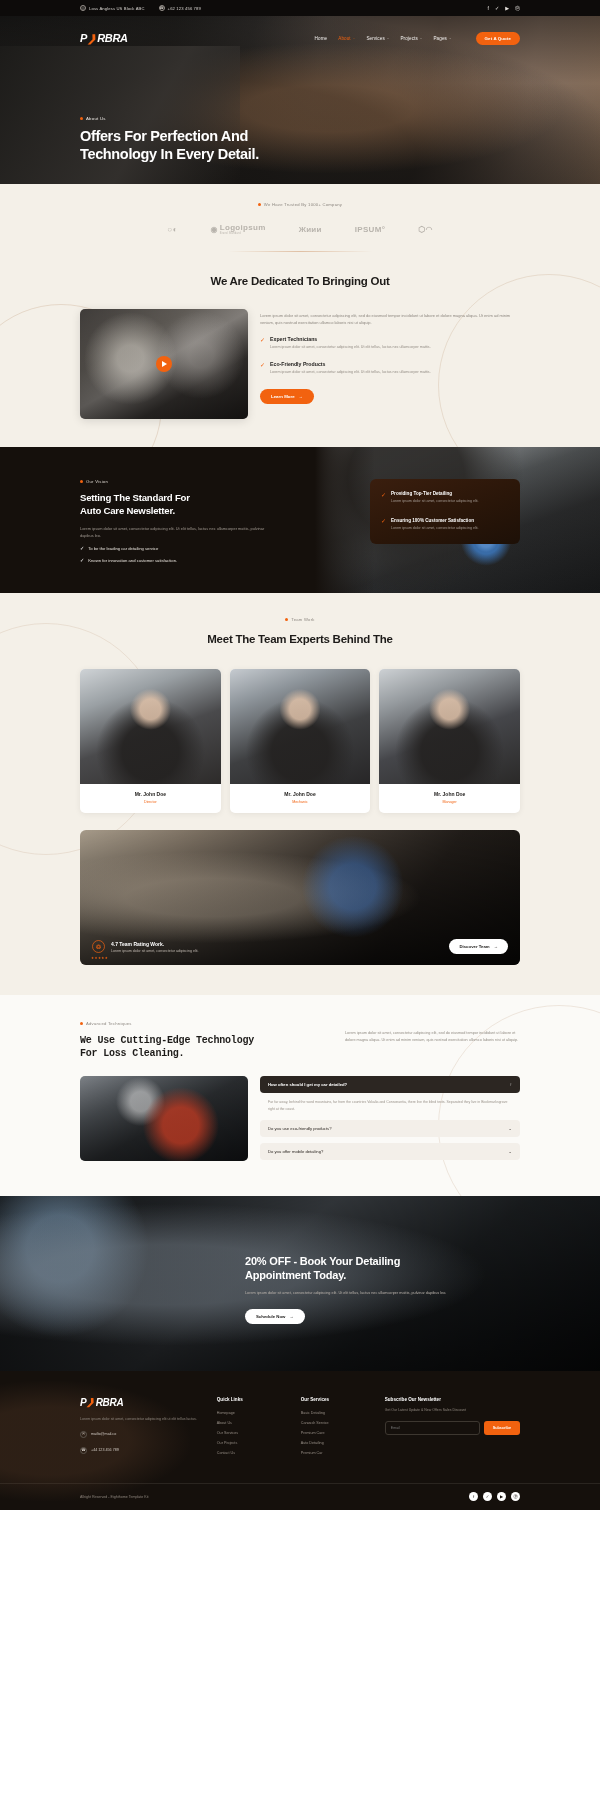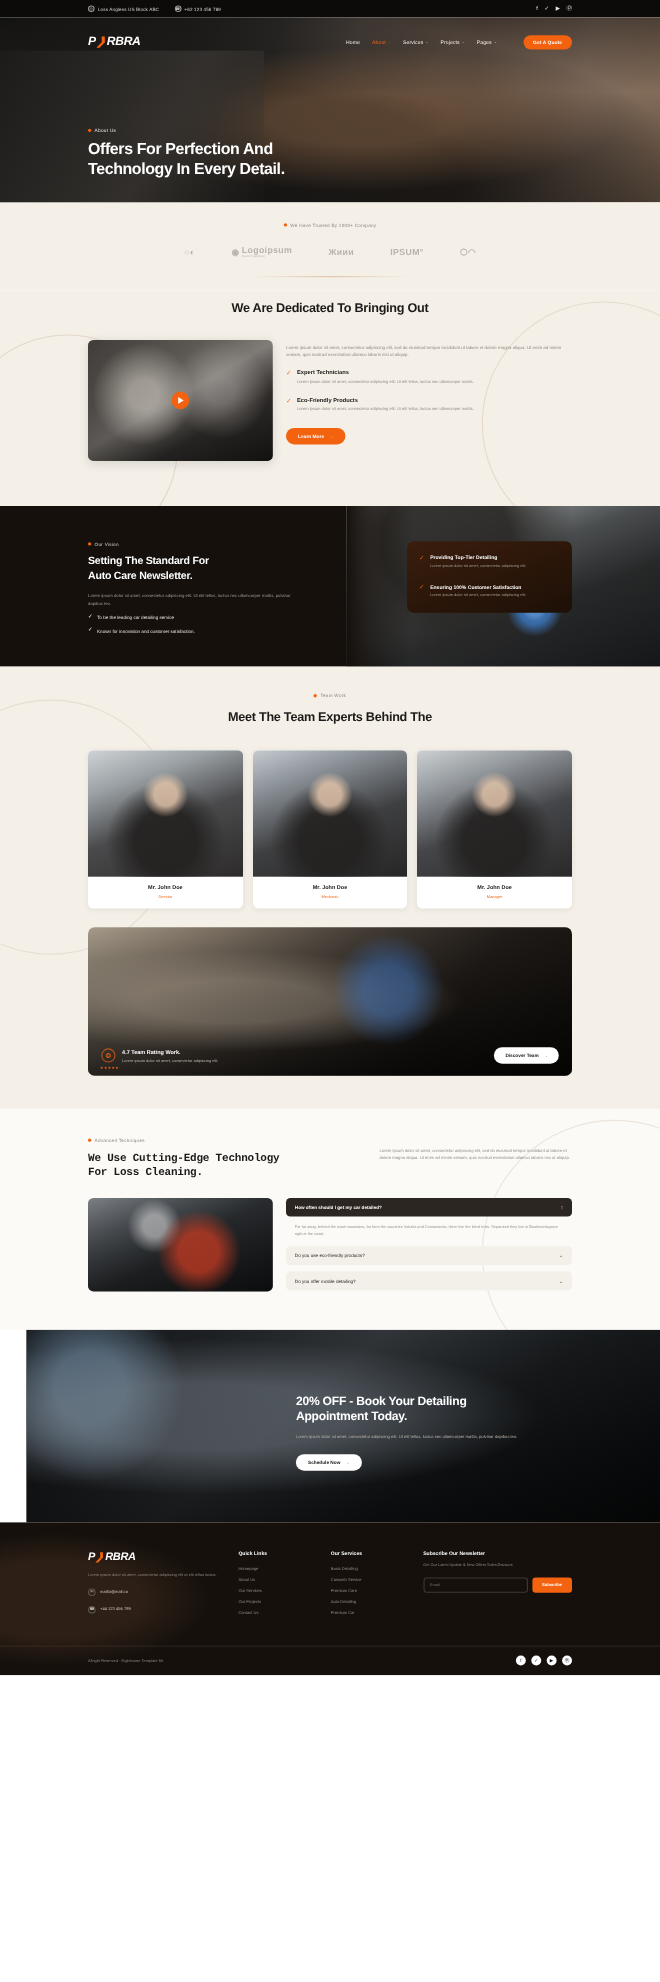--- a/index.html
+++ b/index.html
@@ -64,21 +64,21 @@
 
   
   .brands { background:#f4f0e8; padding:18px 0 12px; position:relative; overflow:hidden; }
   .brands .eyebrow { justify-content:center; color:#8d8780; font-size:4.2px; margin-bottom:16px; }
   .brand-row { display:flex; align-items:center; justify-content:center; gap:33px; opacity:.45; }
   .brand { font-size:8px; font-weight:700; color:#6f6a64; letter-spacing:.3px; display:flex; align-items:center; gap:2px; }
   .brand small { display:block; font-size:2.6px; font-weight:400; letter-spacing:.2px; }
   .brand-rule { width:145px; height:1px; margin:16px auto 0; background:linear-gradient(90deg,rgba(220,190,160,0),rgba(210,160,120,.6),rgba(220,190,160,0)); }
 
   
-  .dedicated { background:#f4f0e8; padding:10px 0 41px; position:relative; overflow:hidden; }
+  .dedicated { background:#f4f0e8; padding:10px 0 28px; position:relative; overflow:hidden; }
   .dedicated::before {
     content:""; position:absolute; left:-40px; top:40px; width:200px; height:200px;
     border:1px solid rgba(200,170,140,.35); border-radius:50%;
   }
   .dedicated::after {
     content:""; position:absolute; right:-60px; top:10px; width:220px; height:220px;
     border:1px solid rgba(200,170,140,.3); border-radius:50%;
   }
   .sec-title { text-align:center; font-size:11.5px; line-height:1.32; font-weight:700; color:#1d1b19; letter-spacing:-.25px; position:relative; z-index:2; }
   .ded-body { width:440px; margin:20px auto 0; display:flex; gap:12px; position:relative; z-index:2; }
@@ -186,21 +186,21 @@
   .faq { flex:1; }
   .faq-item { border-radius:4px; margin-bottom:6px; }
   .faq-q { background:#2c2622; color:#fff; border-radius:4px; padding:6px 8px; font-size:4.2px; font-weight:600;
     display:flex; align-items:center; justify-content:space-between; cursor:pointer; }
   .faq-q.closed { background:#f3efe9; color:#2c2622; font-weight:500; }
   .faq-a { font-size:3.5px; line-height:1.75; color:#9a938b; padding:6px 8px 2px; }
   .faq-ic { font-size:4.5px; opacity:.9; }
 
   
   .cta { height:175px; position:relative; overflow:hidden;
-    background:linear-gradient(140deg,#1a1d20 0%,#2d3135 22%,#4b5157 42%,#24282b 66%,#0e1012 100%);margin-left:24px; }
+    background:linear-gradient(140deg,#1a1d20 0%,#2d3135 22%,#4b5157 42%,#24282b 66%,#0e1012 100%); }
   .cta::before { content:""; position:absolute; inset:0;
     background:radial-gradient(ellipse at 28% 45%, rgba(120,130,140,.5) 0 22%, transparent 52%),
                radial-gradient(circle at 10% 30%, rgba(150,190,225,.45) 0 6%, transparent 16%),
                linear-gradient(180deg, rgba(0,0,0,.35), rgba(0,0,0,.7)); }
   .cta-inner { position:absolute; left:245px; top:58px; z-index:3; width:260px; }
   .cta-t { font-size:11px; line-height:1.3; font-weight:700; color:#fff; letter-spacing:-.2px; }
   .cta-d { font-size:3.8px; line-height:1.7; color:#b9b2ab; margin-top:8px; }
   .btn-schedule { margin-top:12px; background:#fff; color:#1d1b19; border:none; font-size:4.3px; font-weight:600;
     padding:5px 11px; border-radius:10px; display:inline-flex; align-items:center; gap:4px; cursor:pointer; }
 

